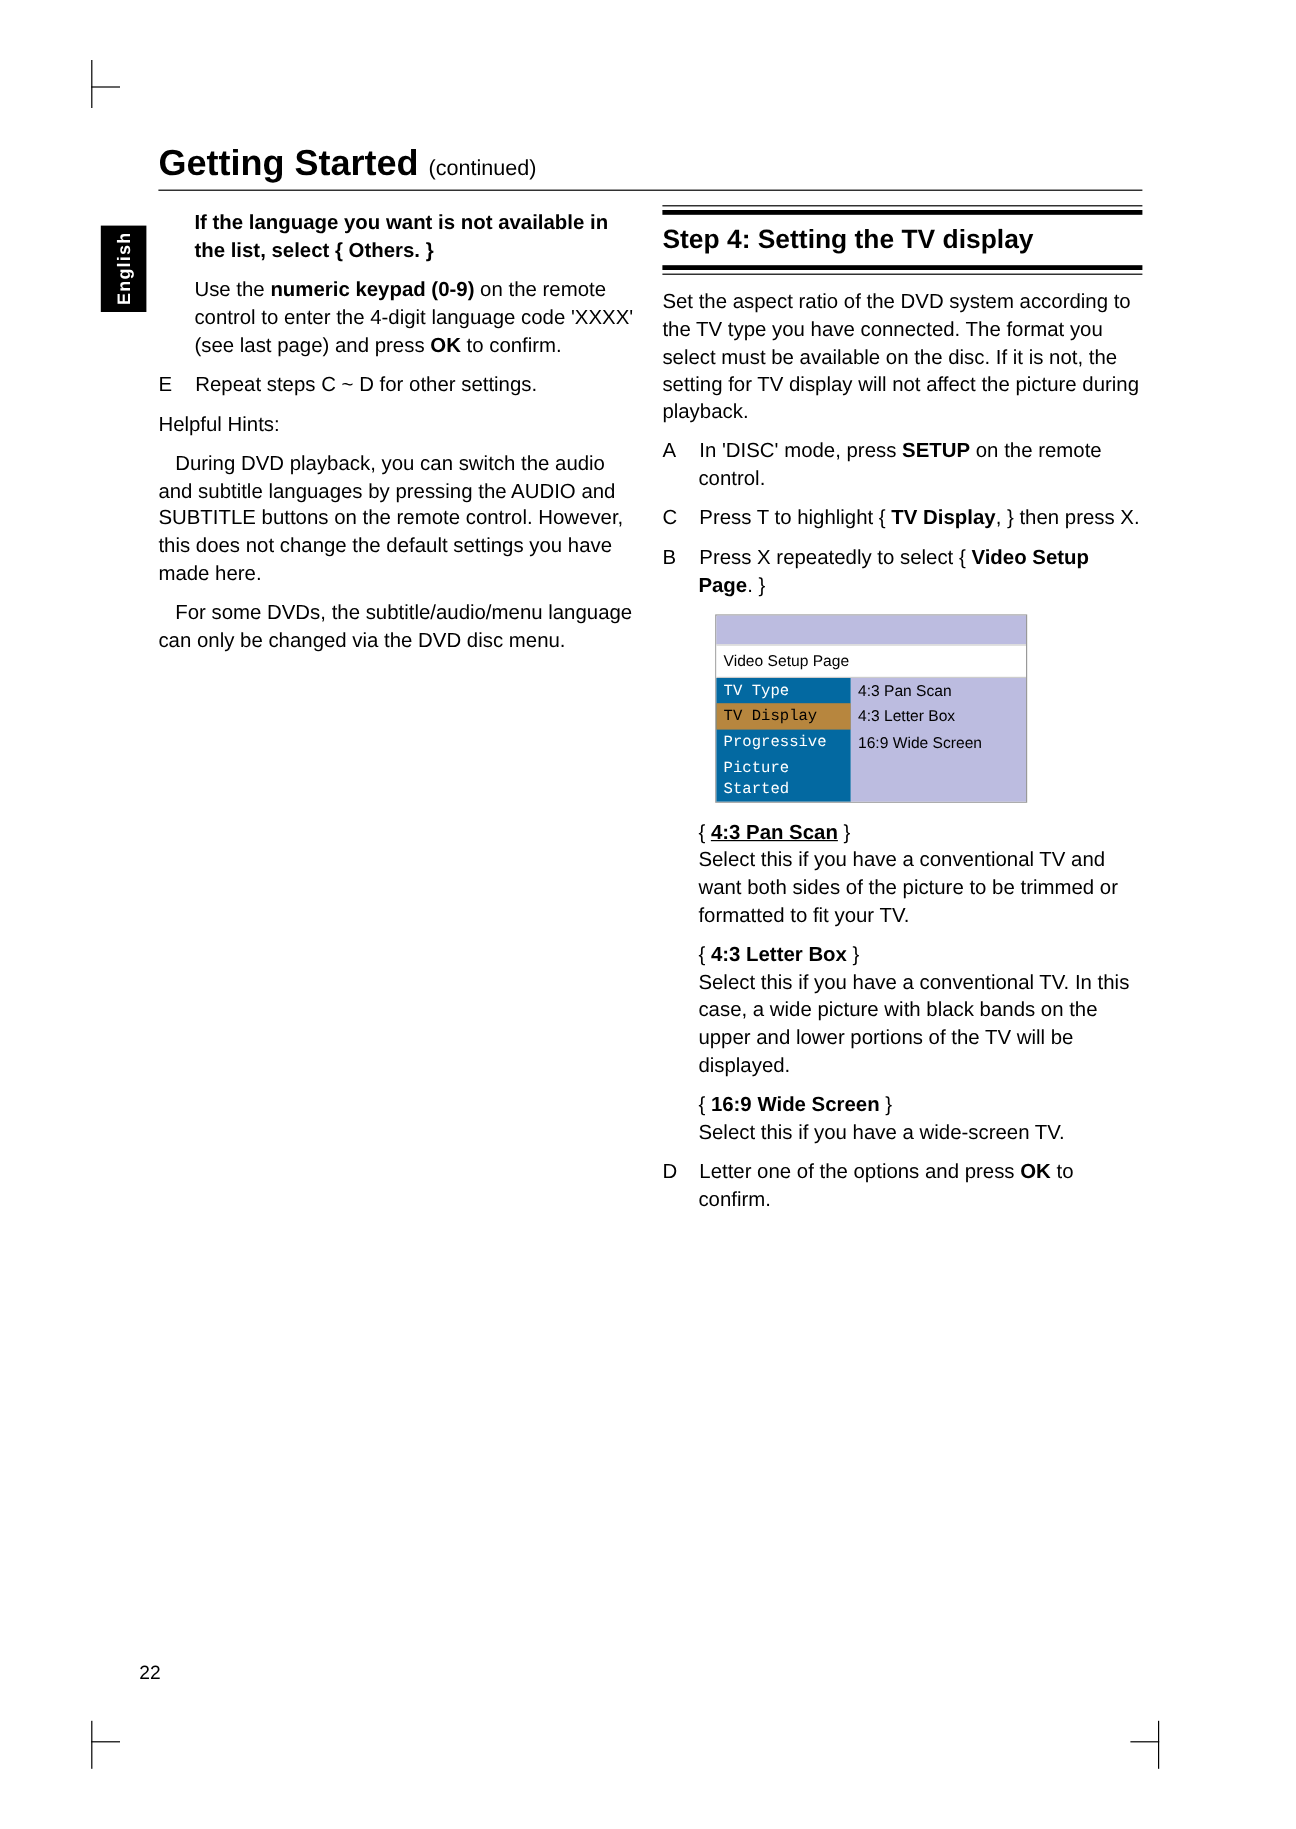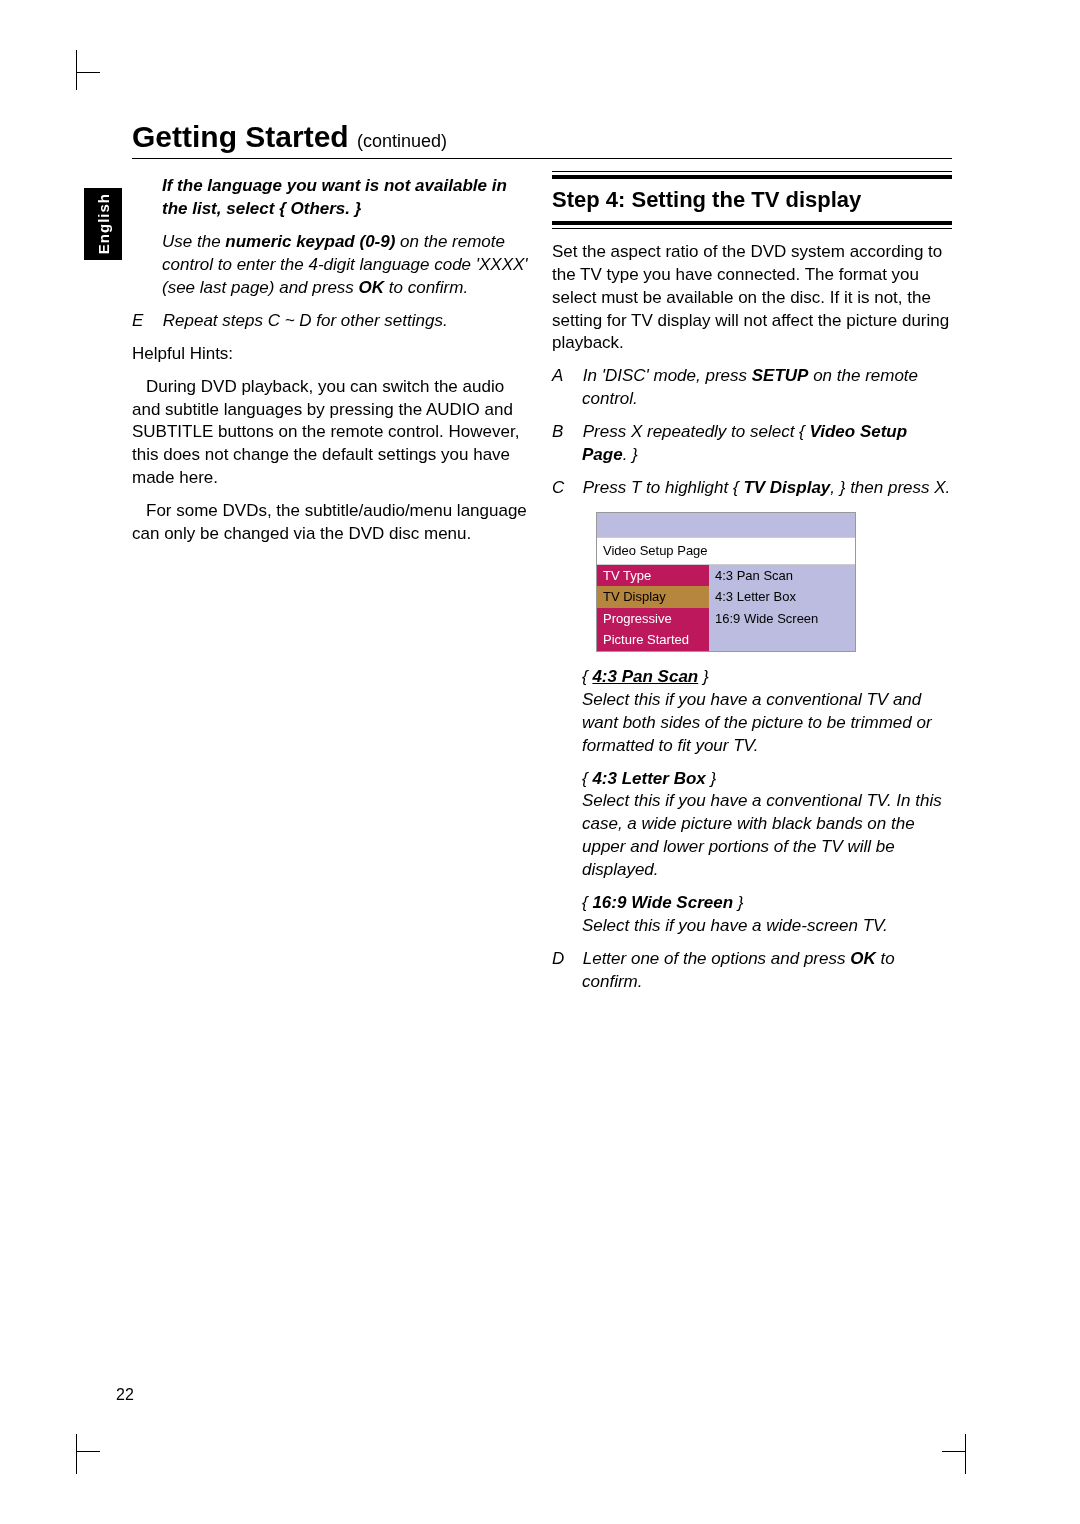--- a/index.html
+++ b/index.html
@@ -57,33 +57,33 @@
     font-weight: bold;
     margin-bottom: 16px;
     position: relative;
   }
   .step-heading::before { content:""; display:block; border-top:1.5px solid #000; position:absolute; top:-8px; left:0; right:0; }
   .step-heading::after { content:""; display:block; border-top:1.5px solid #000; position:absolute; bottom:-8px; left:0; right:0; }
 
   .bold { font-weight: bold; }
   .underline { text-decoration: underline; }
 
-  .indent { padding-left: 30px; font-style: italic; }
+  .indent { padding-left: 30px; }
   .step-letter { display: inline-block; width: 26px; margin-left: -30px; }
 
   .menu-box {
     width: 260px;
     margin: 12px 0 14px 44px;
     font-size: 13px;
     border: 1px solid #999;
   }
   .menu-header { background: #bcbce0; height: 24px; }
   .menu-title { background: #fff; color: #000; padding: 4px 6px; border-top: 1px solid #ccc; border-bottom: 1px solid #ccc; }
   .menu-body { display: flex; }
-  .menu-left { width: 112px; background: #be185d; color: #fff; }
+  .menu-left { width: 112px; background: #0369a1; color: #fff; font-family: Liberation Mono, monospace; }
   .menu-left div { padding: 2px 6px; }
   .menu-left .sel { background: #b7863e; color: #000; }
   .menu-right { flex: 1; background: #bcbce0; color: #000; }
   .menu-right div { padding: 2px 6px; }
 
   .tips-box {
     position: absolute;
     left: 52px;
     bottom: 116px;
     width: 820px;
@@ -139,27 +139,27 @@
         <div class="step-heading">Step 4:  Setting the TV display</div>
 
         <p>Set the aspect ratio of the DVD system according to the TV type you have connected. The format you select must be available on the disc.  If it is not, the setting for TV display will not affect the picture during playback.</p>
 
         <p class="indent">
           <span class="step-letter">A</span>
           <span>In 'DISC' mode, press </span><span class="bold">SETUP</span><span> on the remote control.</span>
         </p>
 
         <p class="indent">
+          <span class="step-letter">C</span>
+          <span>Press  T  to highlight { </span><span class="bold">TV Display</span><span>, } then press  X.</span>
+        </p>
+
+        <p class="indent">
           <span class="step-letter">B</span>
           <span>Press  X repeatedly to select { </span><span class="bold">Video Setup Page</span><span>. }</span>
-        </p>
-
-        <p class="indent">
-          <span class="step-letter">C</span>
-          <span>Press  T  to highlight { </span><span class="bold">TV Display</span><span>, } then press  X.</span>
         </p>
 
         <div class="menu-box">
           <div class="menu-header"></div>
           <div class="menu-title">Video Setup Page</div>
           <div class="menu-body">
             <div class="menu-left">
               <div>TV Type</div>
               <div class="sel">TV Display</div>
               <div>Progressive</div>

